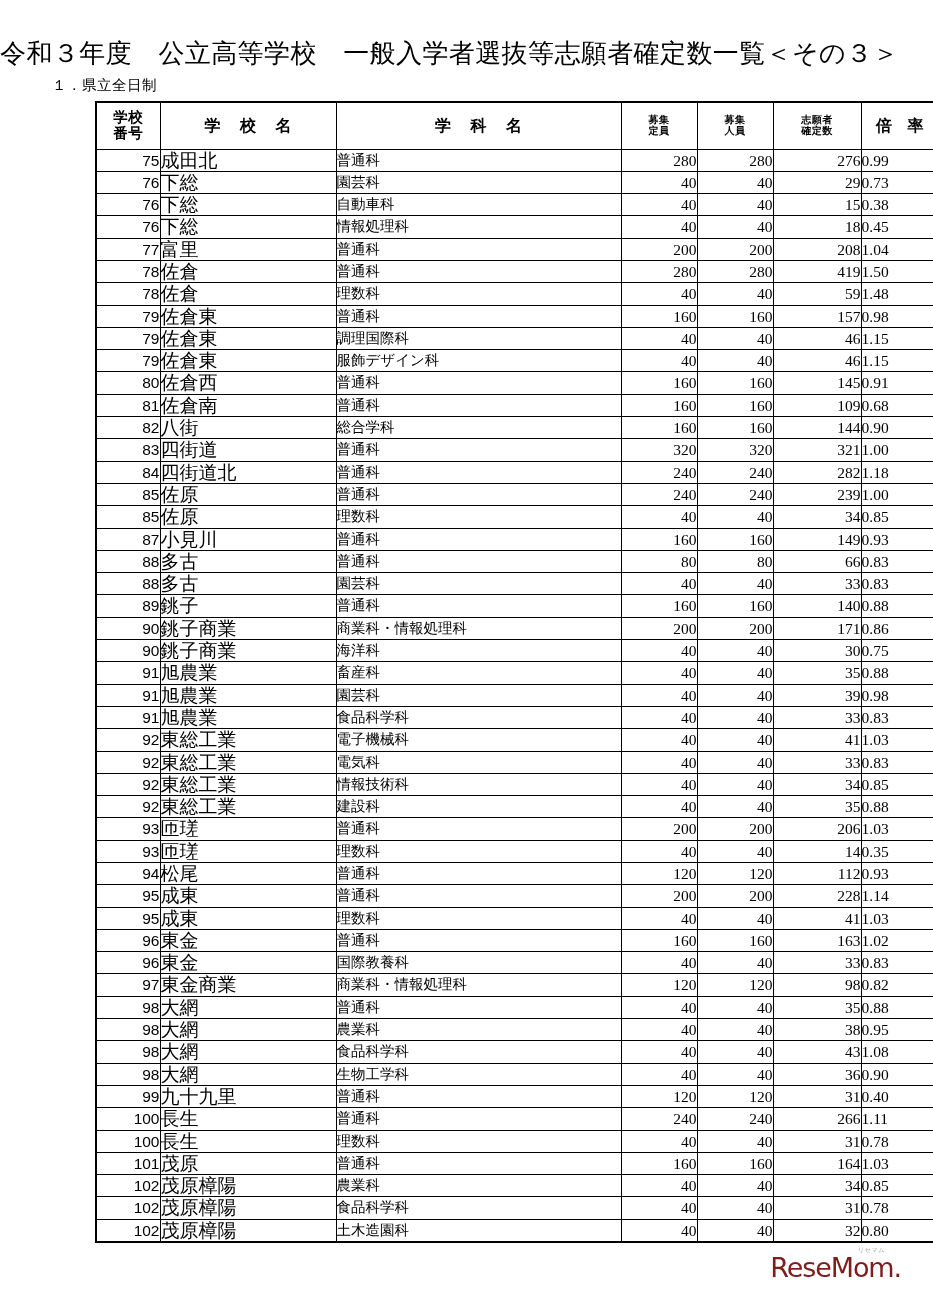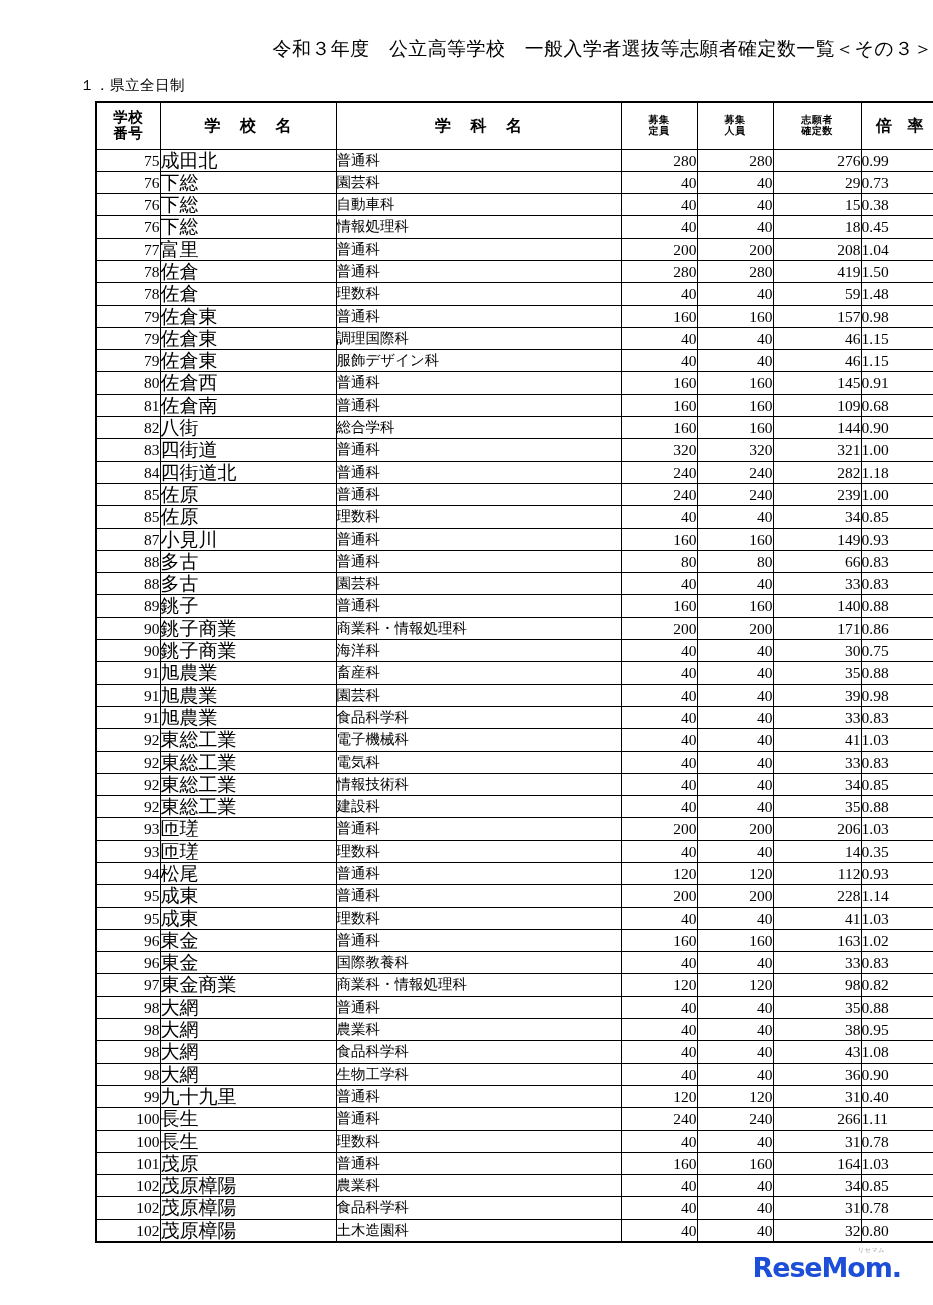--- a/index.html
+++ b/index.html
@@ -22,32 +22,32 @@
     position: absolute;
     inset: 0;
   }
 
   
   .doc-title {
     position: absolute;
     left: 0;
     top: 36px;
     width: 933px;
-    text-align: right;
+    text-align: left;
     font-family: Liberation Serif, serif;
-    font-size: 19px;
+    font-size: 26px;
     letter-spacing: 0.4px;
     white-space: nowrap;
     color: #000;
   }
 
   
   .section-heading {
     position: absolute;
-    left: 80px;
+    left: 52px;
     top: 76px;
     font-family: "DejaVu Sans", "Liberation Sans", sans-serif;
     font-size: 14.5px;
     letter-spacing: 0.5px;
     white-space: nowrap;
   }
 
   
   .table-wrap {
     position: absolute;
@@ -99,21 +99,21 @@
   tbody td {
     height: 21.3px;
     font-size: 15.5px;
     line-height: 21.3px;
     white-space: nowrap;
     overflow: hidden;
   }
   td.no {
     text-align: right;
     padding-right: 2px;
-    font-family: Liberation Serif, serif;
+    font-family: Liberation Sans, sans-serif;
     margin-left: 12px;
   }
   td.sch {
     text-align: left;
     padding-left: 3px;
     font-family: "DejaVu Sans", "Liberation Sans", sans-serif;
     font-size: 19px;
   }
   td.dept {
     text-align: left;
@@ -144,24 +144,24 @@
     font-family: "DejaVu Sans", "Liberation Sans", sans-serif;
     font-size: 6px;
     letter-spacing: 0.6px;
     color: #9a9a9a;
     margin-right: 16px;
     margin-bottom: -3px;
   }
   .watermark .wm-text {
     display: block;
     font-family: "DejaVu Sans", "Liberation Sans", sans-serif;
-    font-weight: bold;
+    font-weight: normal;
     font-size: 27px;
     letter-spacing: -1.1px;
-    color: #1d4ed8;
+    color: #7f1d1d;
     text-align: right;
   }
   .watermark .wm-dot { font-size: 27px; }
 </style>
 </head>
 <body>
 
 <div class="page">
 
   <div class="doc-title">令和３年度　公立高等学校　一般入学者選抜等志願者確定数一覧＜その３＞</div>

